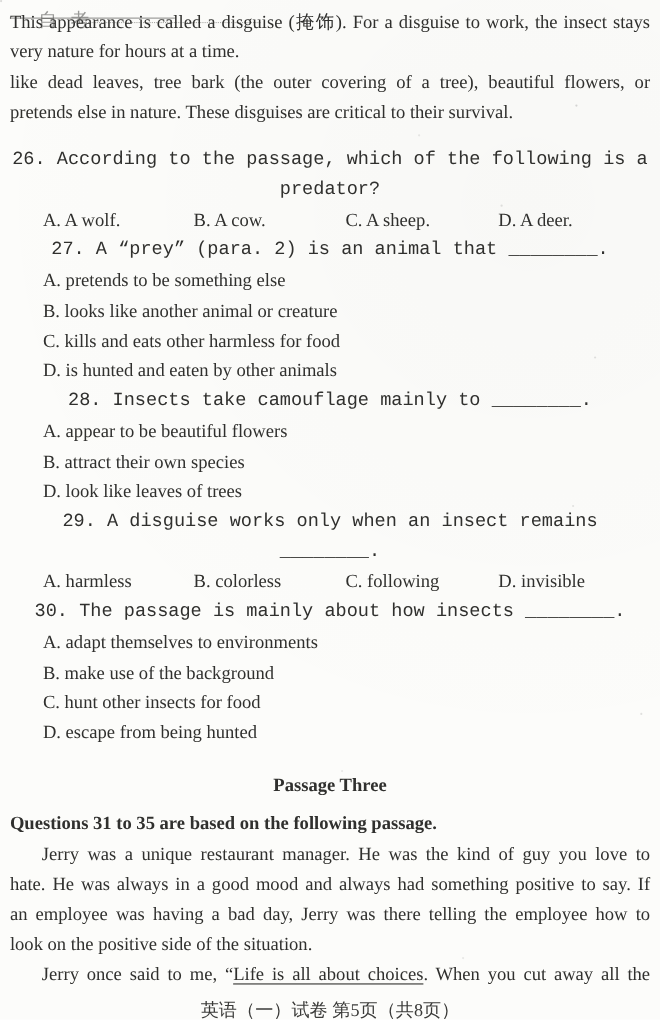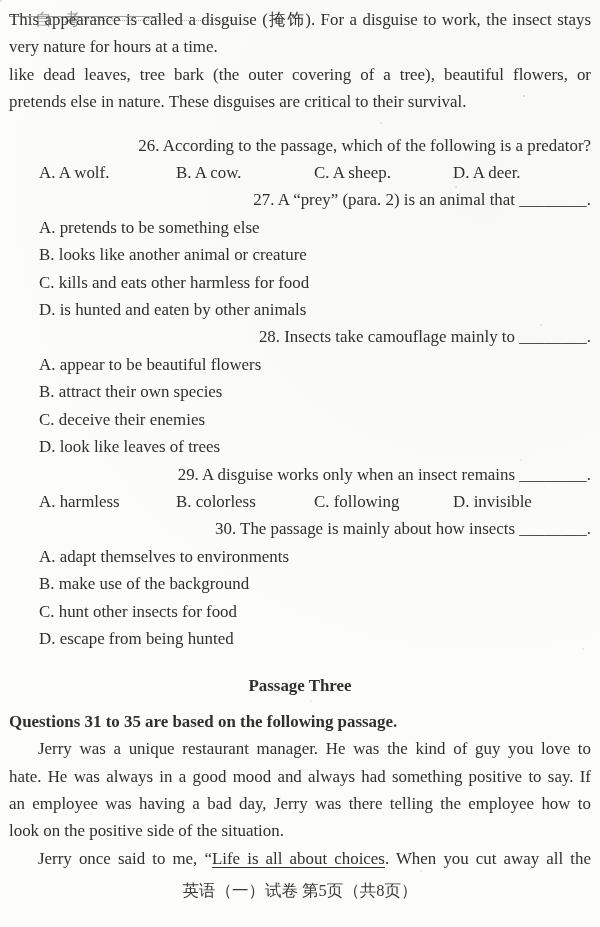--- a/index.html
+++ b/index.html
@@ -17,21 +17,21 @@
     color:#30302e;
   }
   .line{
     text-align:justify;
     text-align-last:justify;
     white-space:normal;
   }
   .line.last{ text-align-last:left; }
   .line.ind{ padding-left:29px; }
   .q-block{ }
-  .q-stem{ text-align:right; }
+  .q-stem{ text-align:center;font-family:Liberation Mono, monospace; }
   .opt-row{
     display:grid;
     grid-template-columns:137px 138px 139px auto;
     padding-left:30px;
   }
   .opt-row .opt{ text-align:left; }
   .opt-stack .opt{ padding-left:30px; text-align:left; }
   .questions{ margin-top:16px; }
   .heading-center{
     margin-top:20px;
@@ -138,21 +138,20 @@
         <div class="opt">C. kills and eats other harmless for food</div>
         <div class="opt">D. is hunted and eaten by other animals</div>
       </div>
     </div>
 
     <div class="q-block">
       <div class="q-stem">28. Insects take camouflage mainly to ________.</div>
       <div class="opt-stack">
         <div class="opt">A. appear to be beautiful flowers</div>
         <div class="opt">B. attract their own species</div>
-        <div class="opt">C. deceive their enemies</div>
         <div class="opt">D. look like leaves of trees</div>
       </div>
     </div>
 
     <div class="q-block">
       <div class="q-stem">29. A disguise works only when an insect remains ________.</div>
       <div class="opt-row">
         <span class="opt">A. harmless</span>
         <span class="opt">B. colorless</span>
         <span class="opt">C. following</span>

